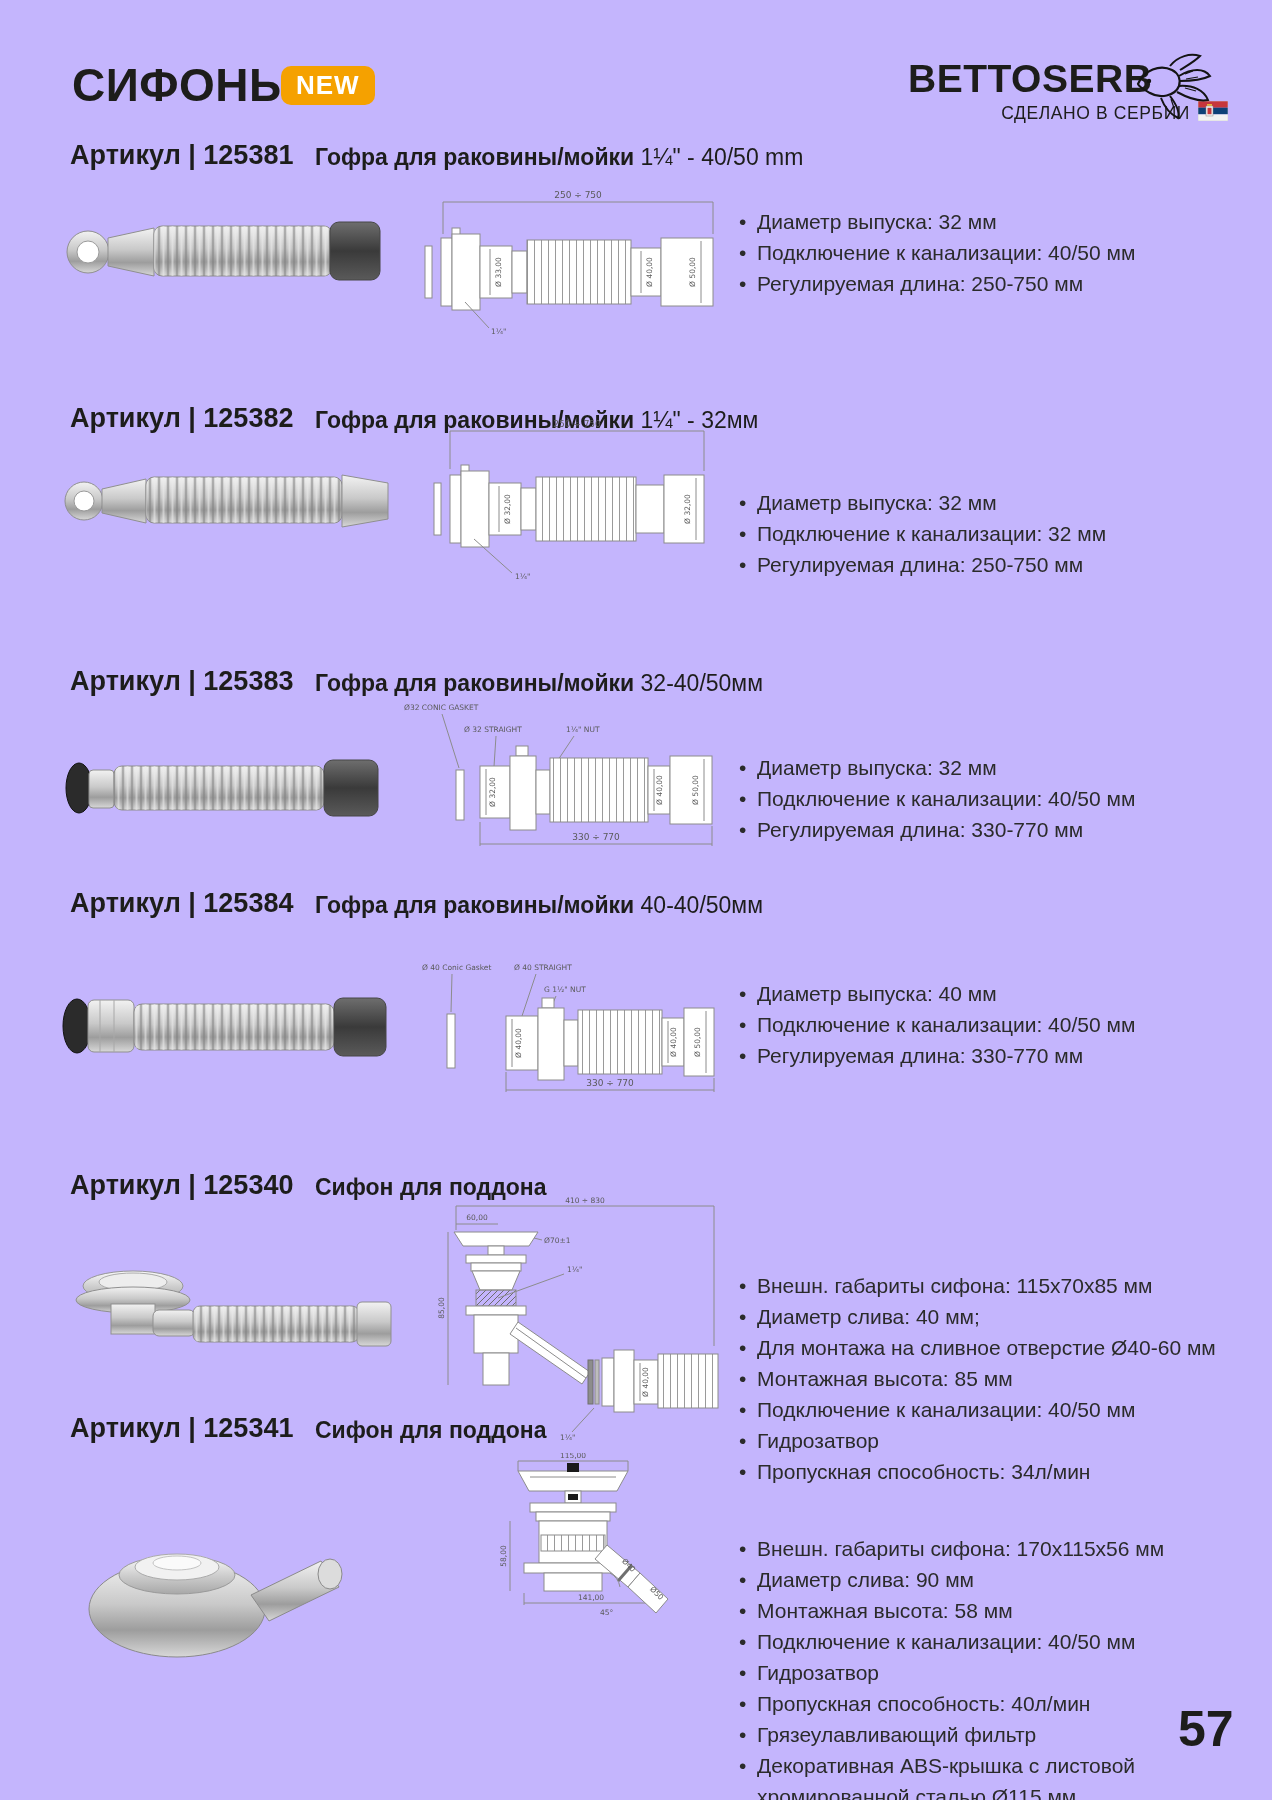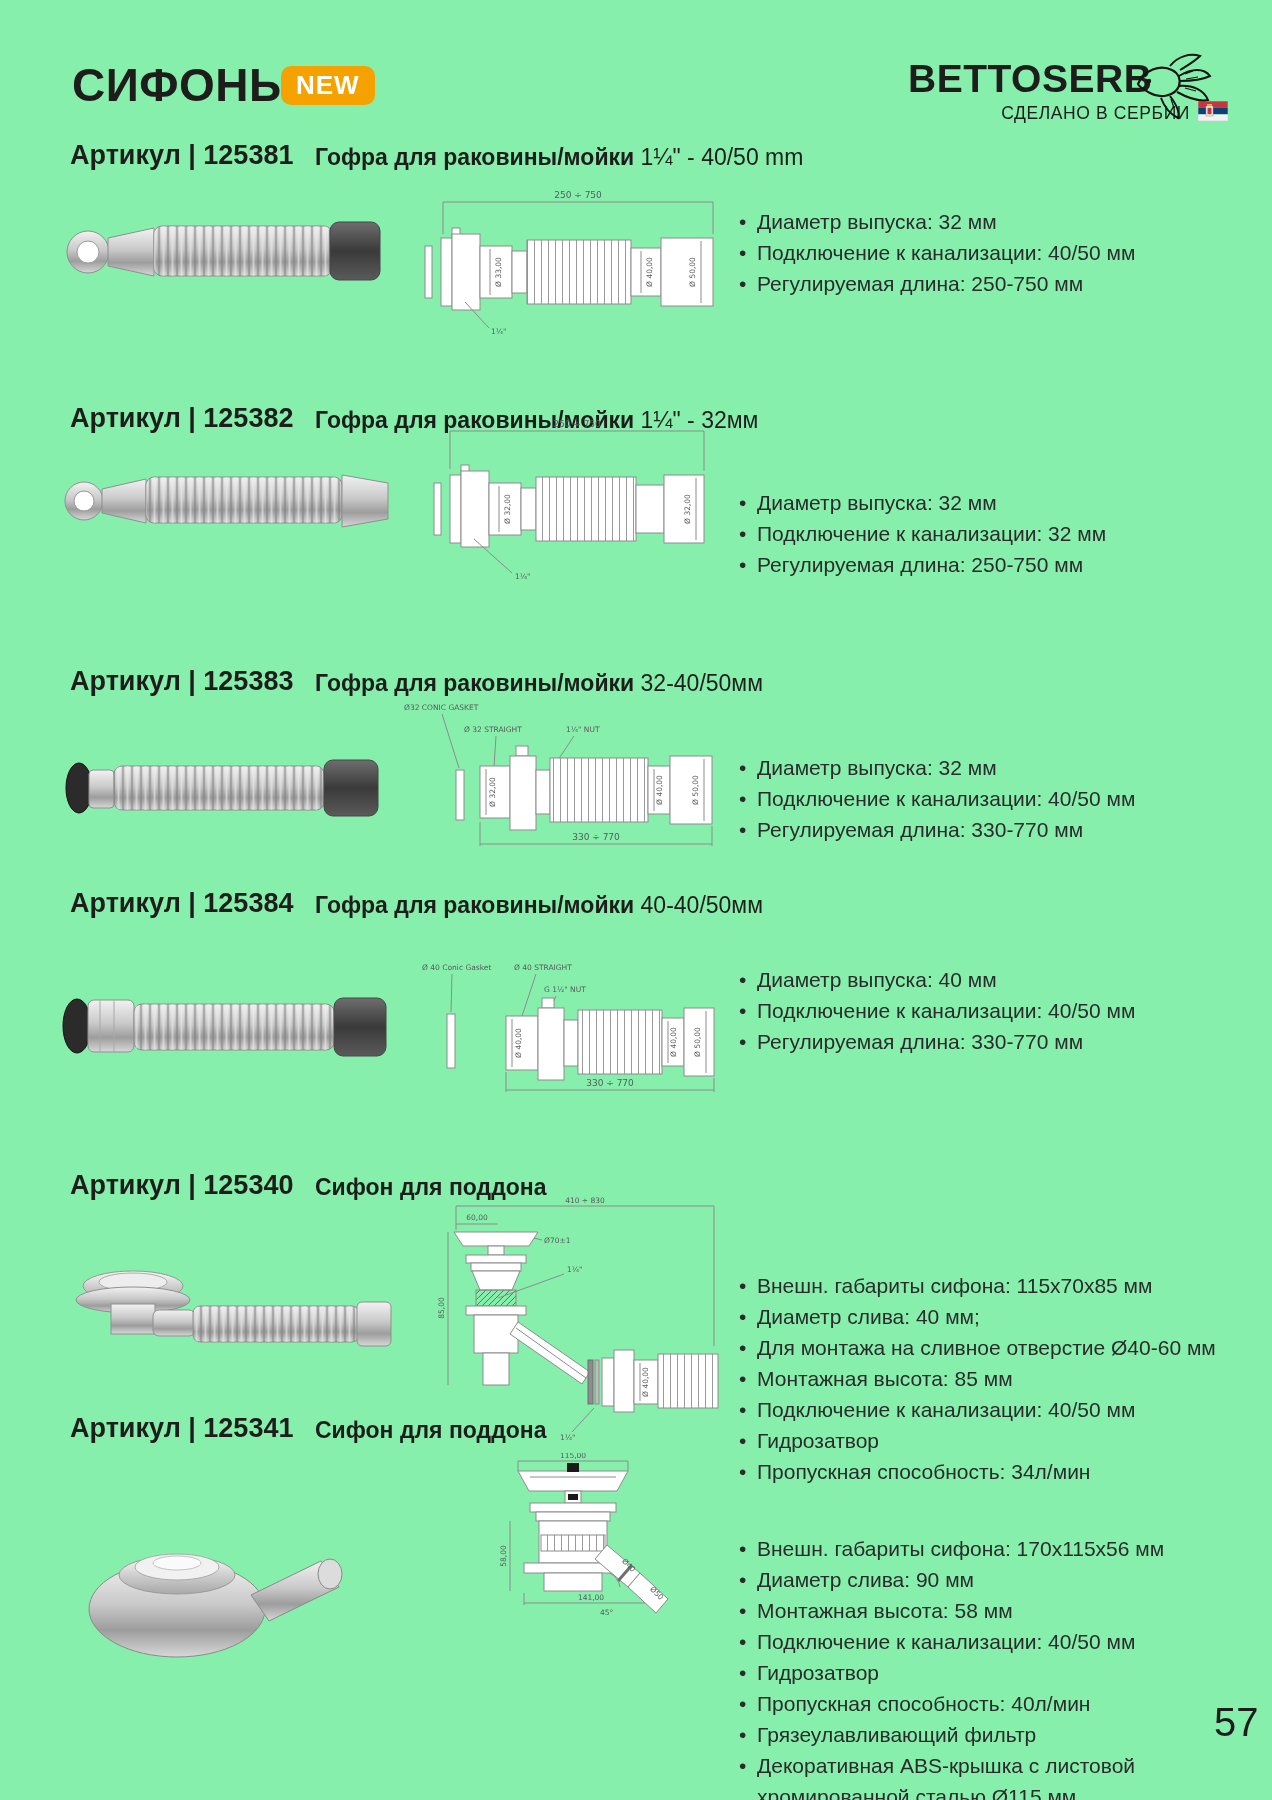--- a/index.html
+++ b/index.html
@@ -1,16 +1,16 @@
 <!DOCTYPE html>
 <html><head>
 <meta charset="utf-8">
 <style>
   html,body{margin:0;padding:0;background:#ffffff;}
-  .page{position:relative;width:1272px;height:1800px;background:#86efac;overflow:hidden;
+  .page{position:relative;width:1272px;height:1800px;background:#c4b5fd;overflow:hidden;
         font-family:"Liberation Sans",sans-serif;color:#1d1d1b;}
   
   .h1{position:absolute;left:72px;top:58px;font-size:46px;font-weight:800;letter-spacing:.5px;}
   .badge{position:absolute;left:281px;top:66px;background:#F5A100;color:#fff;font-size:26px;
          font-weight:700;padding:4px 15px;border-radius:10px;letter-spacing:1px;}
   .brand{position:absolute;left:908px;top:58px;width:320px;}
   .brand-name{font-size:39px;font-weight:600;letter-spacing:.5px;line-height:42px;}
   .brand-tag{display:flex;align-items:center;gap:8px;font-size:17.5px;font-weight:500;
              letter-spacing:.6px;margin-top:1px;justify-content:flex-end;}
   .fish{position:absolute;left:222px;top:-8px;}
@@ -23,21 +23,21 @@
   .specs{position:absolute;left:728px;margin:8px;padding:0;list-style:none;font-size:21px;
          line-height:31px;width:505px;color:#2b2b2b;}
   .specs li{position:relative;padding-left:21px;}
   .specs li::before{content:"\2022";position:absolute;left:3px;}
   .photo,.drawing{position:absolute;}
   
   .dwg{stroke:#8c8c8c;fill:none;stroke-width:1;}
   .dwgf{stroke:#8c8c8c;fill:#ffffff;stroke-width:1;}
   svg .td{font-size:9px;fill:#5a5a5a;font-family:"DejaVu Sans",sans-serif;}
   svg .ts{font-size:7.5px;fill:#5a5a5a;font-family:"DejaVu Sans",sans-serif;}
-  .pagenum{position:absolute;left:1214px;top:1700px;font-size:40px;font-weight:400;}
+  .pagenum{position:absolute;left:1178px;top:1700px;font-size:50px;font-weight:700;}
 </style>
 </head>
 <body>
 
 <div class="page">
 
   <svg width="0" height="0" style="position:absolute" aria-hidden="true">
     <defs>
       <linearGradient id="gMetal" x1="0" y1="0" x2="0" y2="1">
         <stop offset="0" stop-color="#f2f2f2"></stop>
@@ -283,21 +283,21 @@
         <text class="ts" x="258" y="84" text-anchor="middle" transform="rotate(-90 258 84)">Ø 40,00</text>
         <rect class="dwgf" x="266" y="50" width="30" height="68"></rect>
         <line class="dwg" x1="288" y1="53" x2="288" y2="115"></line>
         <text class="ts" x="282" y="84" text-anchor="middle" transform="rotate(-90 282 84)">Ø 50,00</text>
         <line class="dwg" x1="88" y1="114" x2="88" y2="134"></line>
         <line class="dwg" x1="296" y1="120" x2="296" y2="134"></line>
         <line class="dwg" x1="88" y1="132" x2="296" y2="132"></line>
         <text class="td" x="192" y="128" text-anchor="middle">330 ÷ 770</text>
       </svg>
     </div>
-    <ul class="specs" style="top:68px;">
+    <ul class="specs" style="top:82px;">
         <li>Диаметр выпуска: 40 мм</li>
         <li>Подключение к канализации: 40/50 мм</li>
         <li>Регулируемая длина: 330-770 мм</li>
       </ul>
   </section>
 
   <section class="product" style="top:1170px;height:250px;">
     <div class="article">Артикул | 125340</div>
     <div class="ptitle">
       <span class="pname">Сифон для поддона</span>

